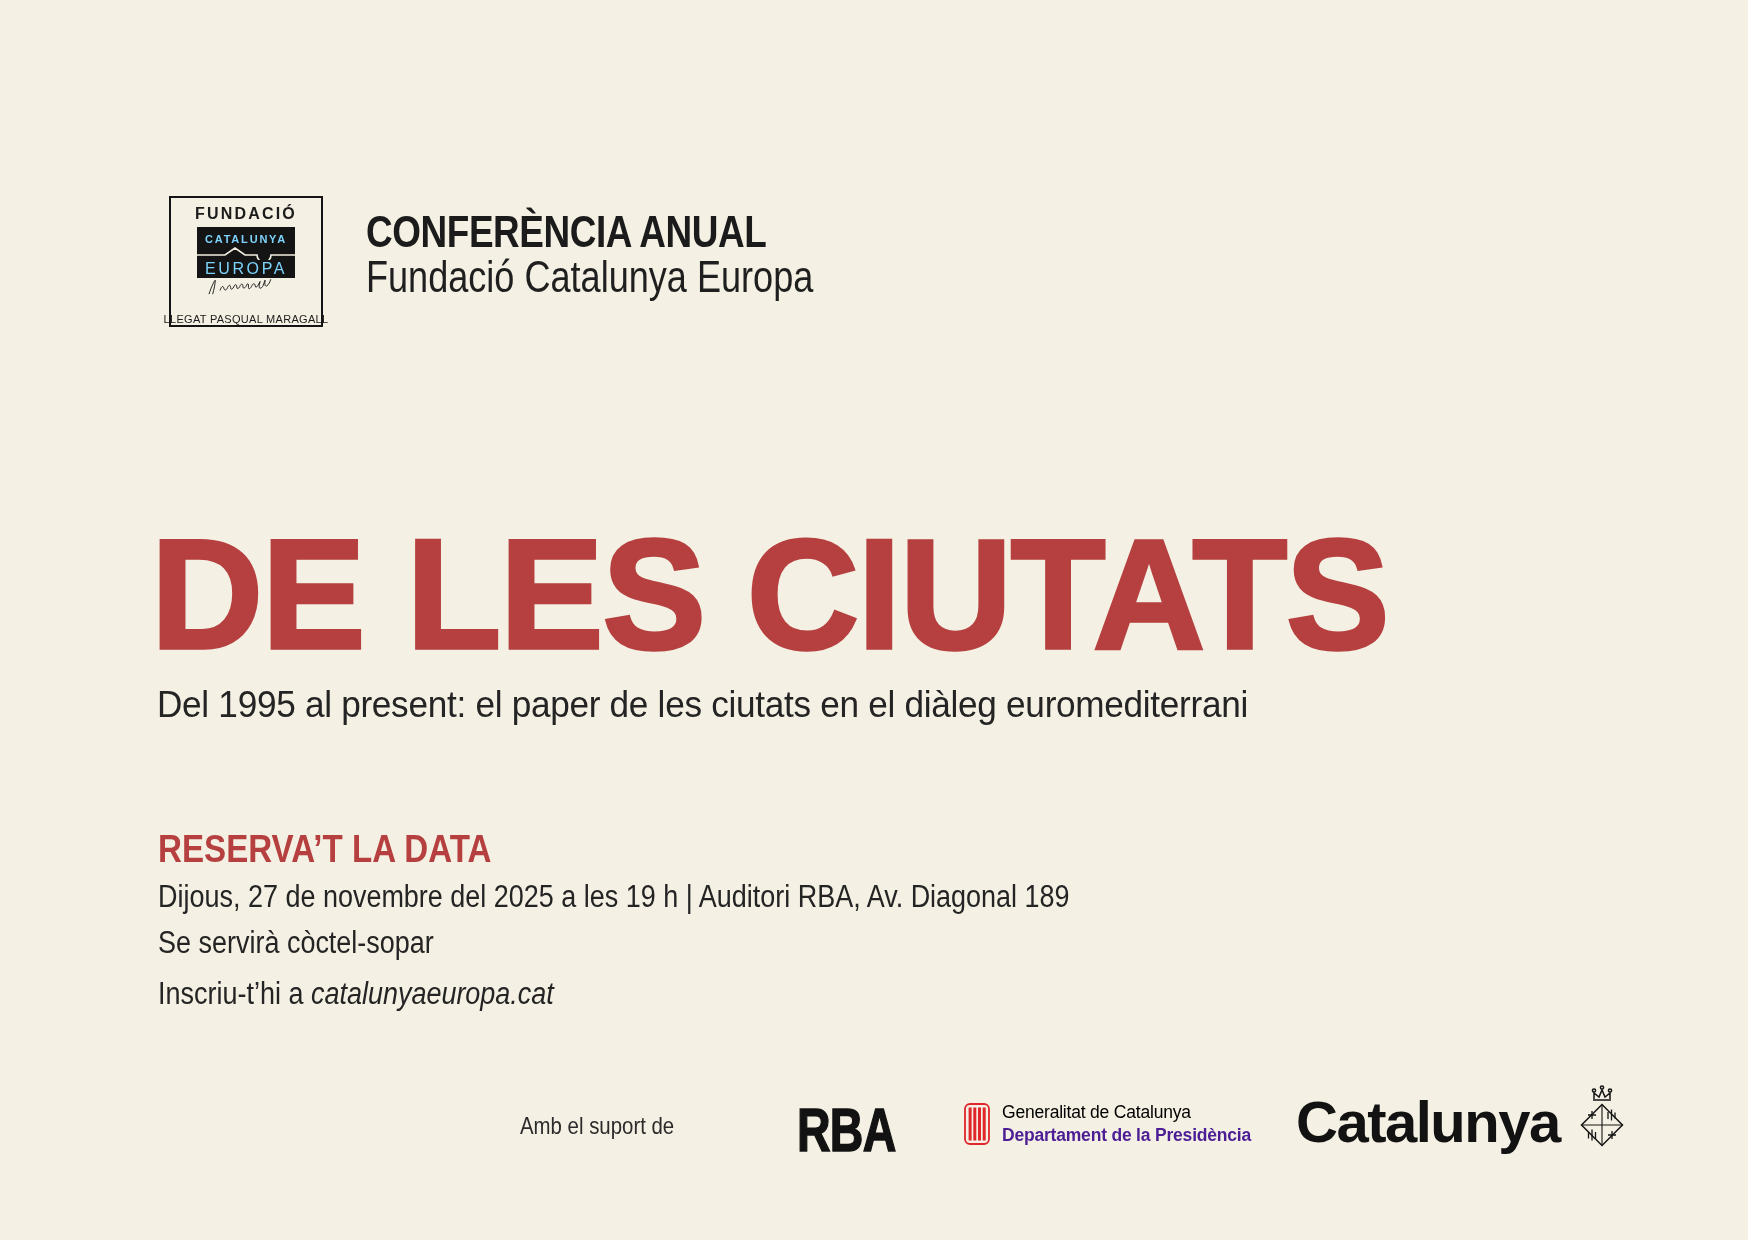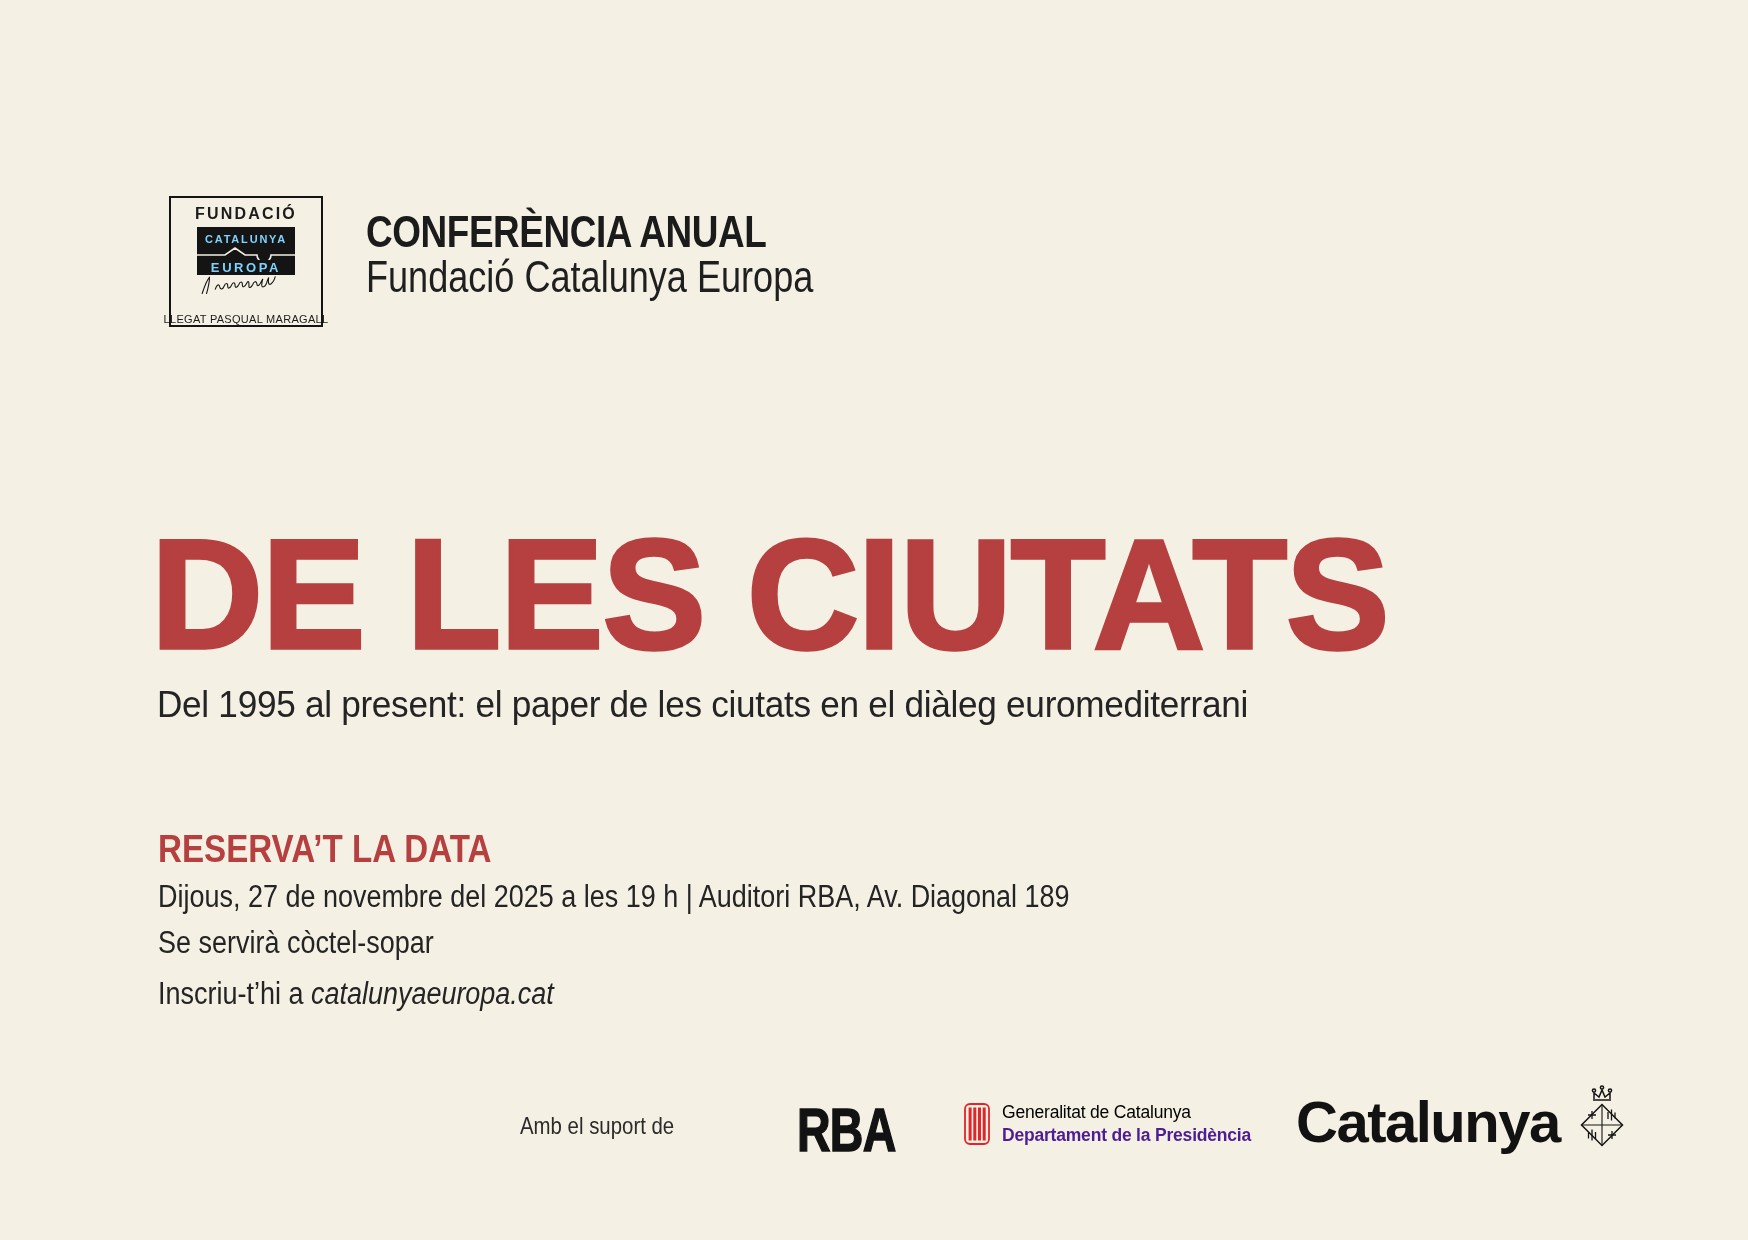--- a/index.html
+++ b/index.html
@@ -19,21 +19,21 @@
     border:2.5px solid var(--logo-black,#141414);
     display:flex;flex-direction:column;align-items:center;padding-top:7px;
   }
   .logo-fundacio{font-size:16px;font-weight:700;letter-spacing:2.2px}
   .logo-black{
     margin-top:4px;width:98px;height:59px;background:var(--logo-black,#141414);
     color:#7dd3fc;display:flex;flex-direction:column;align-items:center;padding-top:6px;
   }
   .logo-cat{font-size:11px;font-weight:700;letter-spacing:1.8px}
   .logo-div{margin-top:1px;display:block}
-  .logo-eur{font-size:13px;font-weight:700;letter-spacing:2.6px}
+  .logo-eur{font-size:16px;font-weight:400;letter-spacing:2.6px}
   .logo-sig{margin-top:1px;display:block}
   .logo-caption{font-size:11px;font-weight:400;letter-spacing:.3px;white-space:nowrap;margin-top:18px}
 
   
   .kicker{left:366px;top:206px;font-size:45px;font-weight:700;letter-spacing:-.5px;
           transform:scaleX(.82);transform-origin:left top}
   .org{left:366px;top:252px;font-size:44px;font-weight:400;color:#1F1F1F;
        transform:scaleX(.82);transform-origin:left top}
 
   

